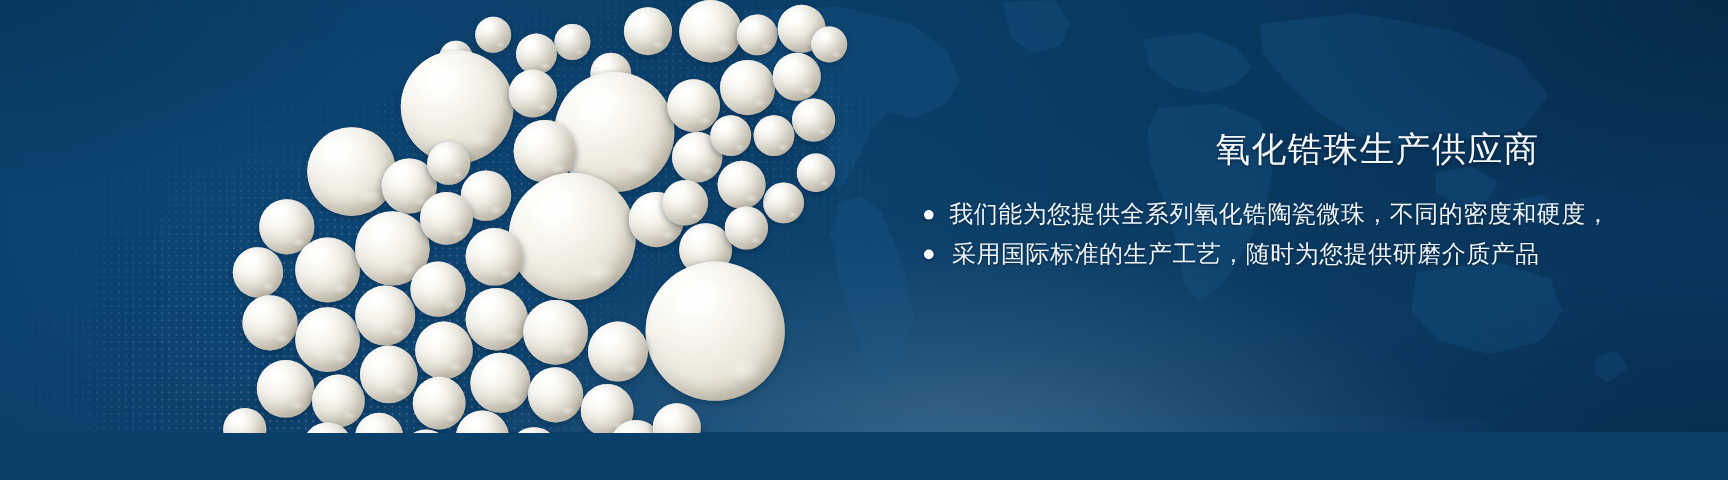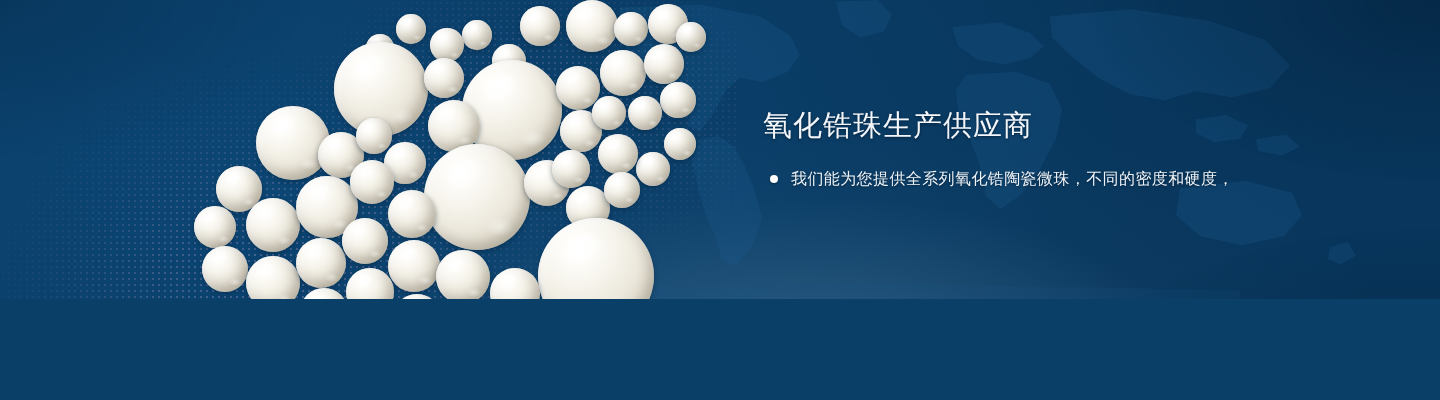--- a/index.html
+++ b/index.html
@@ -2,24 +2,25 @@
 <html><head>
 <meta charset="utf-8">
 <title>Banner</title>
 <style>
   * { margin:0; padding:0; box-sizing:border-box; }
   html,body { background:#0a3f68; }
 
   .banner{
     position:relative;
     width:1440px;
-    height:299px;
+    height:360px;
     overflow:hidden;
     font-family:"Liberation Sans","DejaVu Sans",sans-serif;
     background:#a21caf;
+    text-align:right;
   }
 
   
   .bg-base{
     position:absolute; inset:0;
     background:
       radial-gradient(ellipse 620px 300px at 805px 400px, rgba(150,185,205,0.40) 0%, rgba(120,160,185,0.20) 38%, rgba(60,110,145,0.05) 68%, rgba(0,0,0,0) 100%),
       radial-gradient(ellipse 900px 520px at 250px 180px, rgba(12,70,116,1) 0%, rgba(10,62,104,1) 55%, rgba(8,54,92,1) 100%),
       linear-gradient(115deg,#0b4674 0%,#0a4471 28%,#084068 58%,#073a60 80%,#062f50 100%);
   }
@@ -109,21 +110,21 @@
   }
   .bullets{
     margin-top:25px;
     list-style:none;
   }
   .bullet{
     position:relative;
     padding-left:28px;
     margin-bottom:9px;
     color:#eef4f9;
-    font-size:16px;
+    font-size:20px;
     line-height:24px;
     letter-spacing:.4px;
     text-shadow:0 1px 2px rgba(2,18,36,0.55);
   }
   .bullet:last-child{ margin-bottom:0; }
   .dot{
     position:absolute;
     left:7px; top:8px;
     width:8px; height:8px;
     border-radius:50%;
@@ -256,17 +257,21 @@
     <h1 class="headline">氧化锆珠生产供应商</h1>
 
     <ul class="bullets">
 
       <li class="bullet">
         <span class="dot"></span>
         <span class="bullet-line">我们能为您提供全系列氧化锆陶瓷微珠，不同的密度和硬度，</span>
       </li>
 
 
+      <li class="bullet">
+        <span class="dot"></span>
+        <span class="bullet-line">采用国际标准的生产工艺，随时为您提供研磨介质产品</span>
+      </li>
 
     </ul>
   </div>
 
 </div>
 
 </body></html>

